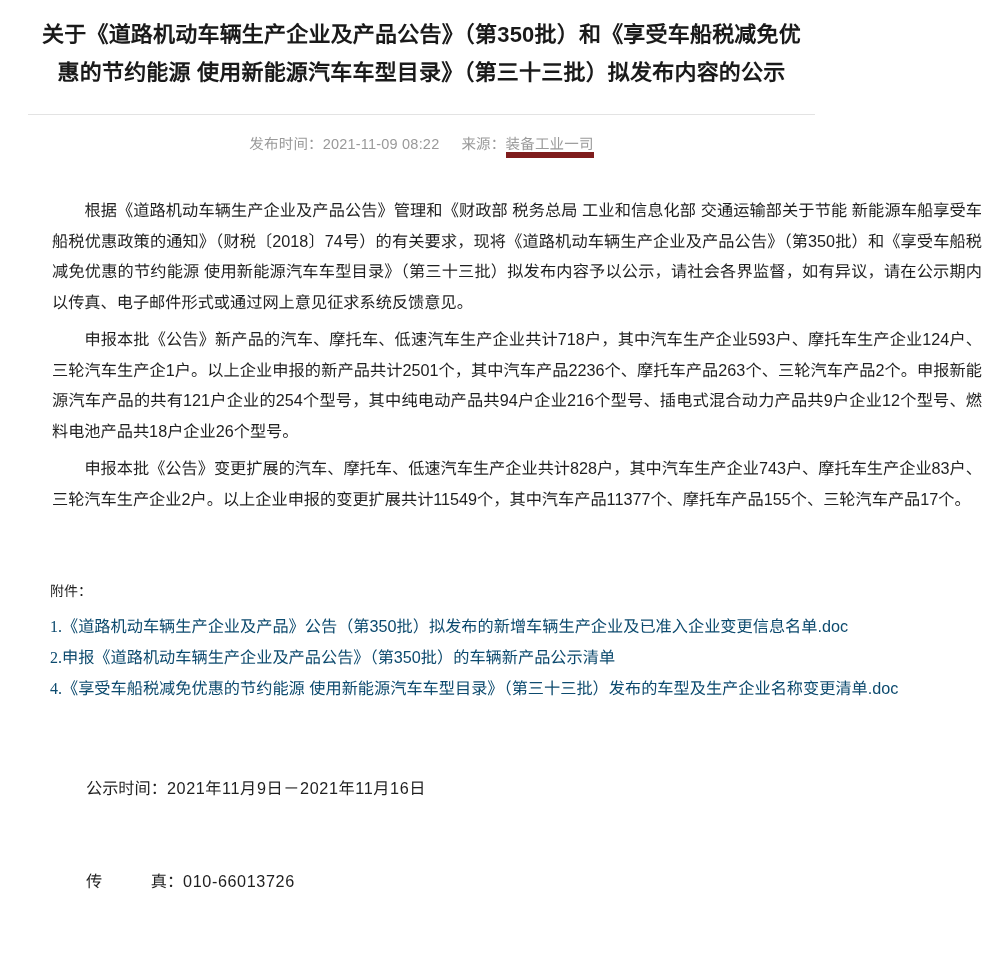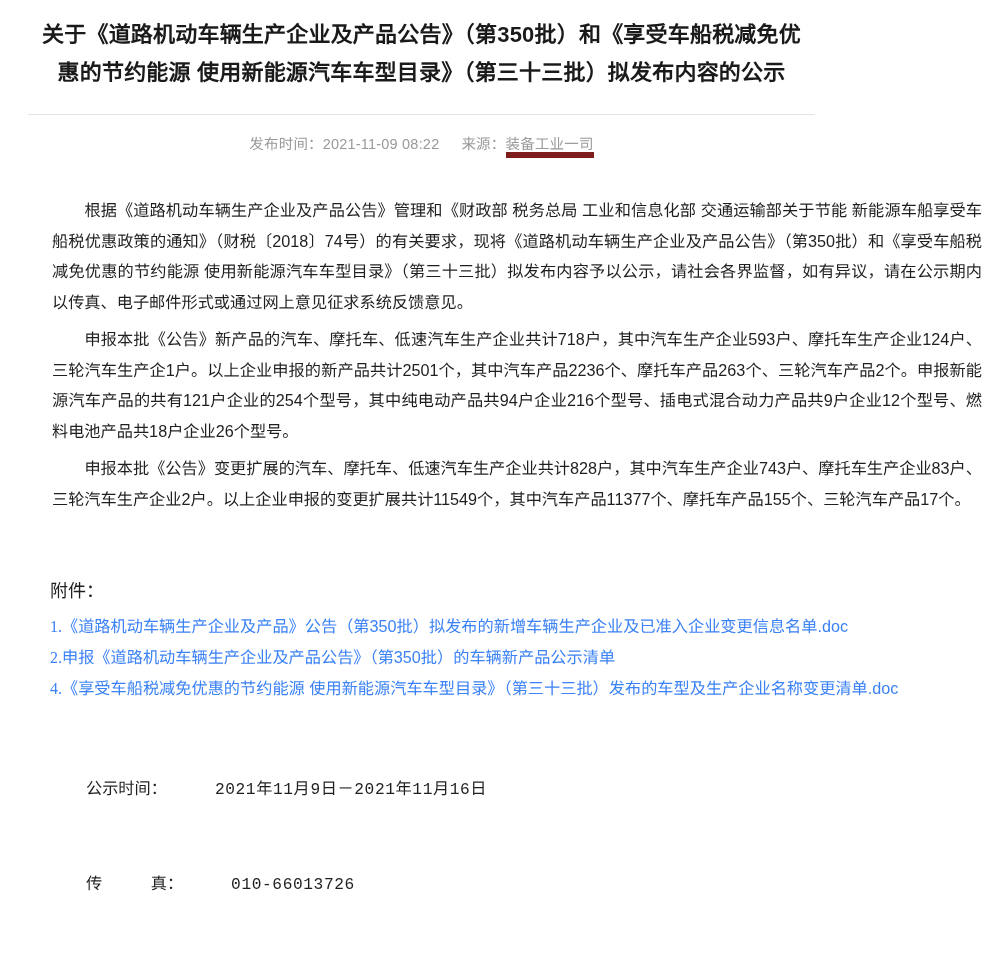--- a/index.html
+++ b/index.html
@@ -77,56 +77,55 @@
     width: 930px;
     word-break: break-all;
   }
 
   
   .attach-block {
     margin-top: 62px;
   }
   .attach-heading {
     margin: 0;
-    font-size: 18px;
+    font-size: 14px;
     line-height: 30.5px;
     color: #1f1f1f;
     padding-left: 5px;
   }
   .attach-list {
     list-style: none;
     margin: 4px 0 0 0;
     padding: 0 0 0 5px;
   }
   .attach-item {
     font-size: 16.2px;
     line-height: 31px;
-    color: #3b82f6;
+    color: #0c4a6e;
     white-space: nowrap;
   }
   .attach-num {
     font-family: "Liberation Serif", "DejaVu Serif", serif;
     font-size: 16px;
   }
 
   
   .contact-block {
     margin-top: 38px;
     padding-left: 5px;
   }
   .contact-line {
     font-size: 16.2px;
     line-height: 31px;
     color: #1f1f1f;
     white-space: pre;
   }
   .contact-mono {
-    font-family: Liberation Mono, monospace;
+    font-family: Liberation Sans, sans-serif;
     letter-spacing: 0.6px;
-    margin-left: 48px;
   }
 </style>
 </head>
 <body>
 
 <div class="page">
 
   <h1 class="doc-title">关于《道路机动车辆生产企业及产品公告》（第350批）和《享受车船税减免优惠的节约能源 使用新能源汽车车型目录》（第三十三批）拟发布内容的公示</h1>
 
   <div class="divider"></div>

